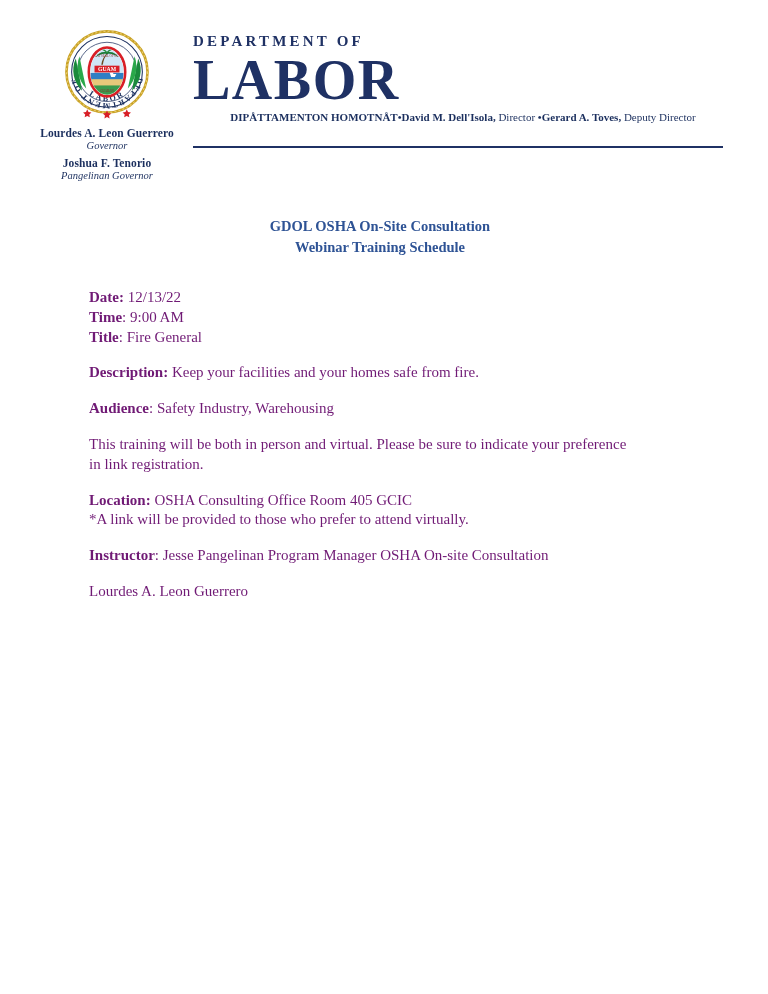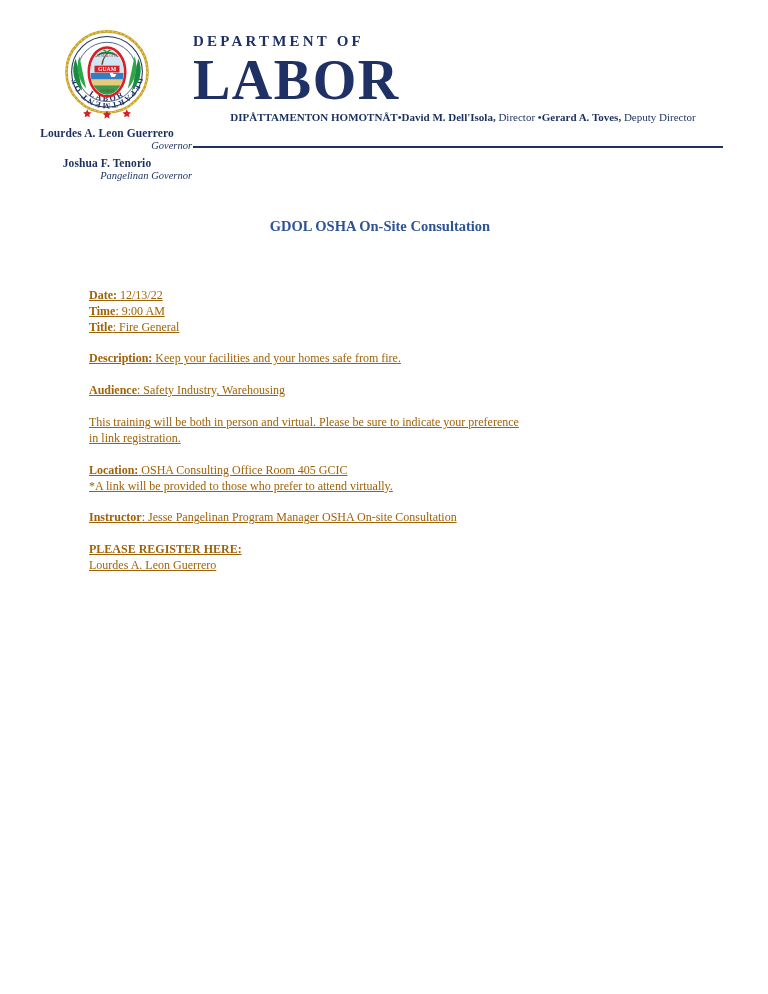--- a/index.html
+++ b/index.html
@@ -48,21 +48,20 @@
     font-size: 11.5px;
     color: #1b2f5e;
     letter-spacing: 0.1px;
     white-space: nowrap;
   }
   .official-title {
     font-style: italic;
     font-size: 10.5px;
     color: #1b2f5e;
     margin-bottom: 5px;
-    text-align: right;
   }
 
   #header-text {
     position: absolute;
     left: 193px;
     top: 34px;
     width: 540px;
   }
   #dept-of {
     font-weight: bold;
@@ -111,24 +110,23 @@
     font-size: 14.5px;
     line-height: 1.45;
   }
 
   
   #body-content {
     position: absolute;
     left: 89px;
     top: 288px;
     width: 600px;
-    font-size: 12px;
+    font-size: 15px;
     line-height: 1.32;
-    color: #a16207;
-    text-decoration: underline;
+    color: #701a75;
   }
   .para { margin-bottom: 16px; }
   .para.tight { margin-bottom: 0; }
   .line { display: block; }
   .lbl { font-weight: bold; }
   #url-line { white-space: nowrap; }
 </style>
 </head>
 <body>
 
@@ -205,20 +203,21 @@
     <div id="dept-of">DEPARTMENT OF</div>
     <div id="labor">LABOR</div>
     <div id="subtitle-line"><span class="strong">DIPÅTTAMENTON HOMOTNÅT</span><span class="sep">•</span><span class="strong">David M. Dell'Isola,</span> <span class="light">Director</span> <span class="sep">•</span><span class="strong">Gerard A. Toves,</span> <span class="light">Deputy Director</span></div>
   </div>
 
   <div id="header-rule"></div>
 </div>
 
 <div id="doc-title">
   <div>GDOL OSHA On-Site Consultation</div>
+  <div>Webinar Training Schedule</div>
 </div>
 
 <div id="body-content">
 
   <div class="para">
     <span class="line"><span class="lbl">Date:</span> <span>12/13/22</span></span>
     <span class="line"><span class="lbl">Time</span><span>: 9:00 AM</span></span>
     <span class="line"><span class="lbl">Title</span><span>: Fire General</span></span>
   </div>
 
@@ -238,17 +237,16 @@
   <div class="para">
     <span class="line"><span class="lbl">Location:</span> <span>OSHA Consulting Office Room 405 GCIC</span></span>
     <span class="line">*A link will be provided to those who prefer to attend virtually.</span>
   </div>
 
   <div class="para">
     <span class="lbl">Instructor</span><span>: Jesse Pangelinan Program Manager OSHA On-site Consultation</span>
   </div>
 
   <div class="para tight">
-    <span class="line lbl">PLEASE REGISTER HERE:</span>
     <span class="line">Lourdes A. Leon Guerrero</span>
   </div>
 
 </div>
 
 </body></html>

